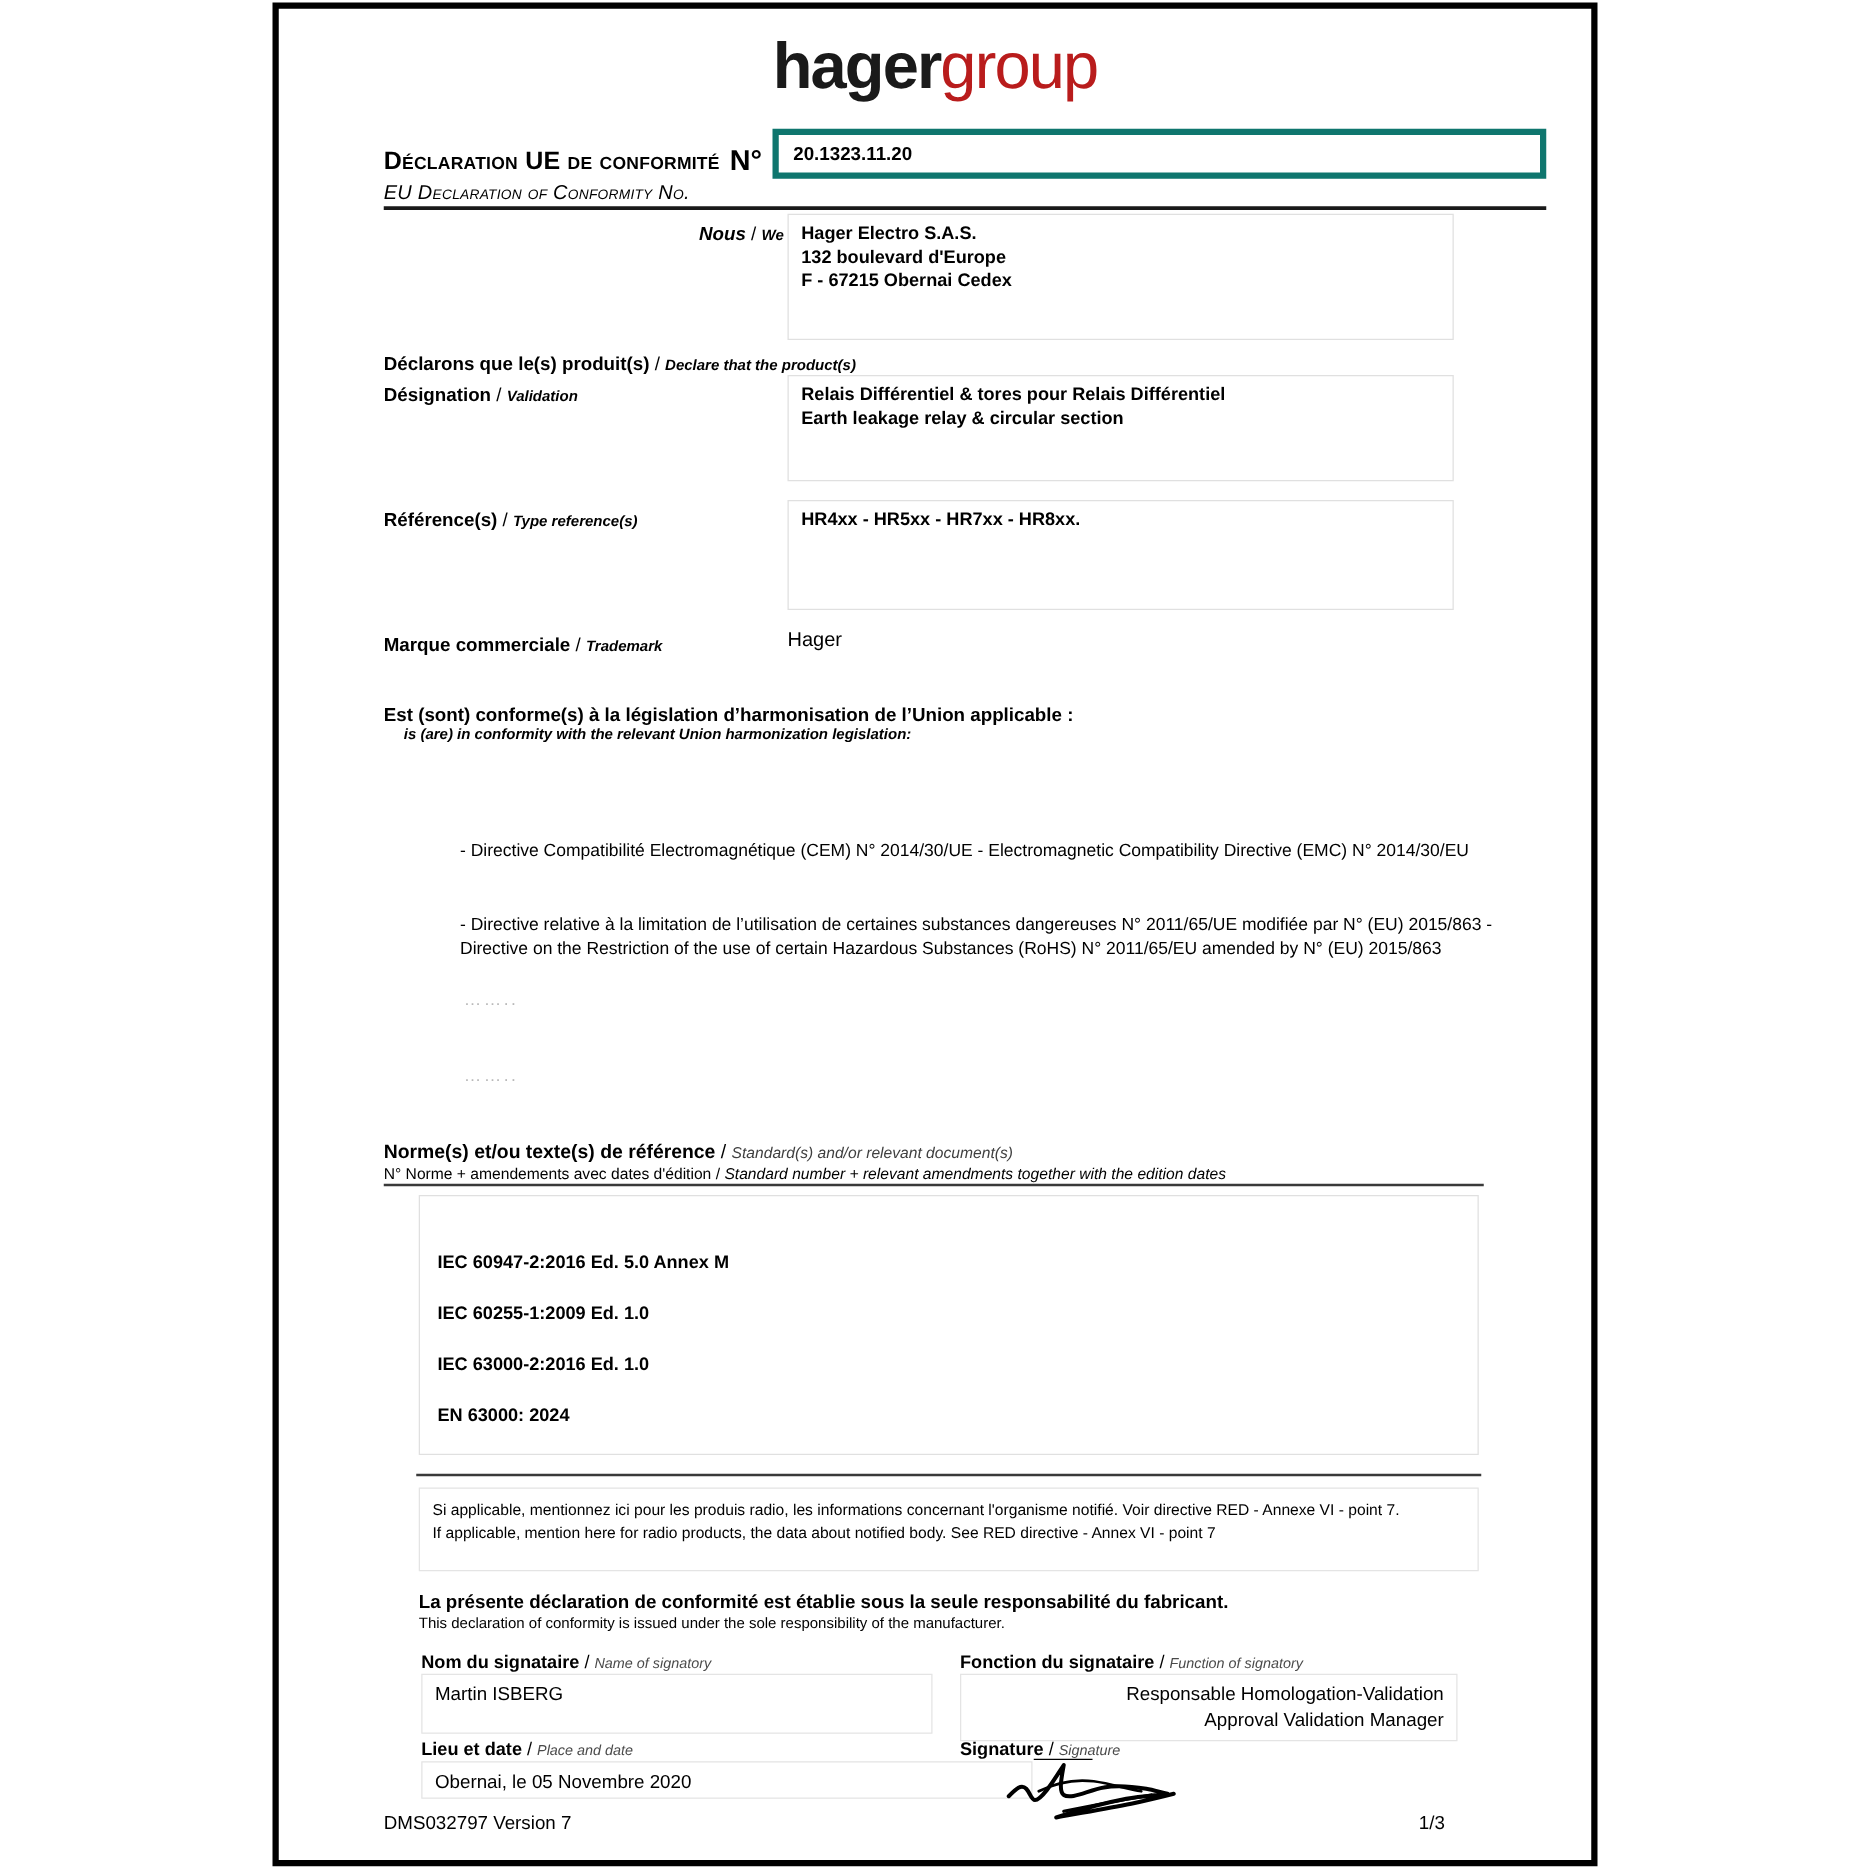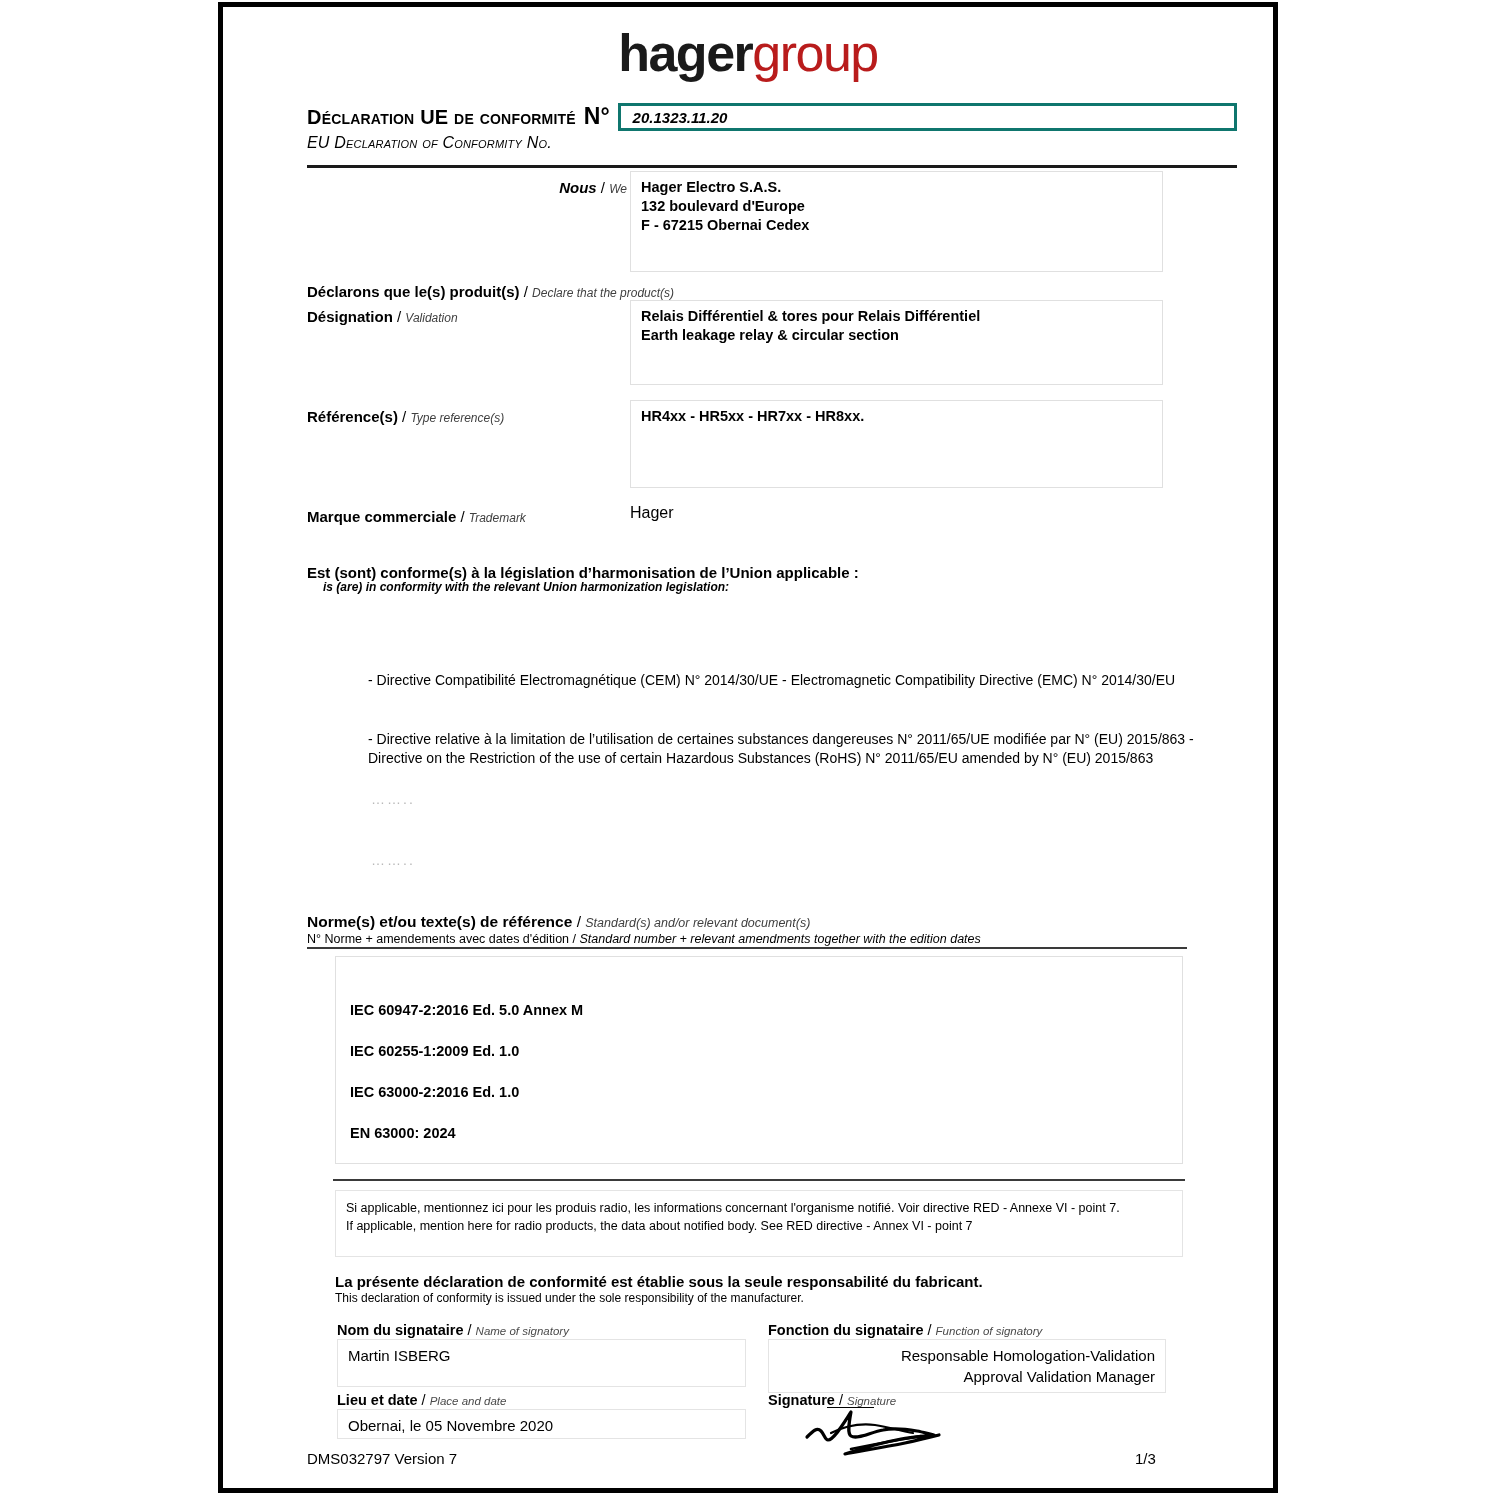--- a/index.html
+++ b/index.html
@@ -74,30 +74,29 @@
   .title-num-label {
     font-weight: bold;
     font-size: 23px;
     white-space: nowrap;
     margin-left: 8px;
     padding-bottom: 1px;
   }
   .num-field {
     margin-left: 8px;
     flex: 1;
-    border: 3px solid #0f766e;
+    border: 5px solid #0f766e;
     background: #ffffff;
-    height: 28px;
+    height: 40px;
     display: flex;
     align-items: center;
     padding-left: 12px;
     box-sizing: border-box;
     font-weight: bold;
     font-size: 15px;
-    font-style: italic;
   }
   .title-en {
     font-style: italic;
     font-size: 16px;
     font-variant: small-caps;
     margin-top: 3px;
     letter-spacing: 0.2px;
   }
 
   
@@ -113,24 +112,24 @@
   }
 
   
   .lbl {
     font-size: 15px;
     font-weight: bold;
     white-space: nowrap;
   }
   .lbl .sep { font-weight: normal; }
   .lbl .en {
-    font-weight: normal;
+    font-weight: bold;
     font-style: italic;
     font-size: 12px;
-    color: #404040;
+    color: #000000;
   }
   .lbl-italic {
     font-style: italic;
   }
 
   .row-label {
     position: absolute;
   }
   .box {
     position: absolute;
@@ -385,21 +384,21 @@
   <div class="sig-box" style="left:545px; top:1332px; width:398px; height:54px;text-align:right;">
     <div class="sig-val">Responsable Homologation-Validation
 Approval Validation Manager</div>
   </div>
 
   <div class="sig-lbl" style="left:114px; top:1385px;">
     <span>Lieu et date</span>
     <span style="font-weight:normal;">/</span>
     <span class="en">Place and date</span>
   </div>
-  <div class="sig-box" style="left:114px; top:1402px; width:409px; height:30px;">
+  <div class="sig-box" style="left:114px; top:1402px; width:489px; height:30px;">
     <div class="sig-val">Obernai, le 05 Novembre 2020</div>
   </div>
 
   <div class="sig-lbl" style="left:545px; top:1385px;">
     <span>Signature</span>
     <span style="font-weight:normal;">/</span>
     <span class="en">Signature</span>
   </div>
   <div class="sig-underline" style="left:604px; top:1400px; width:47px;"></div>
 

